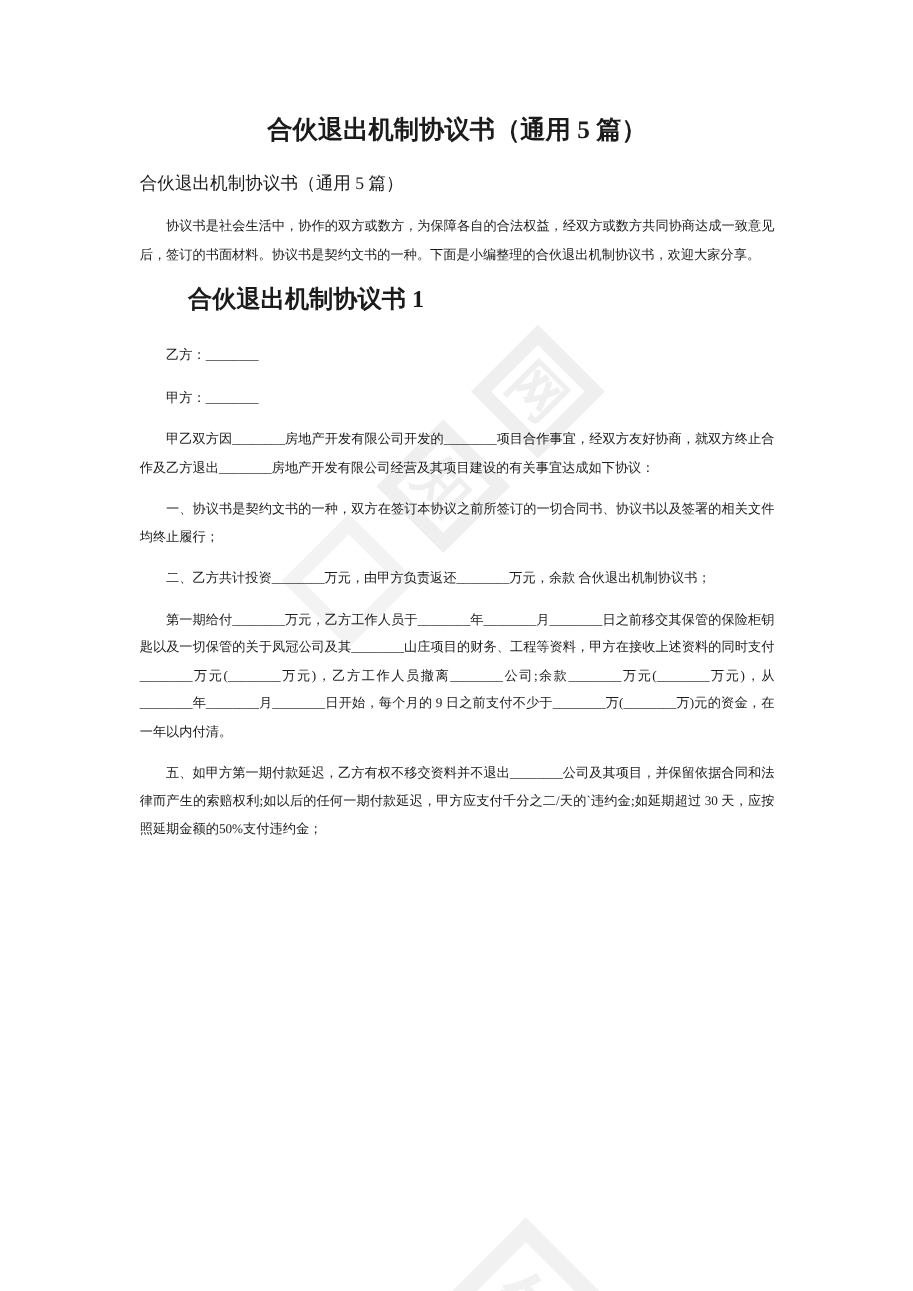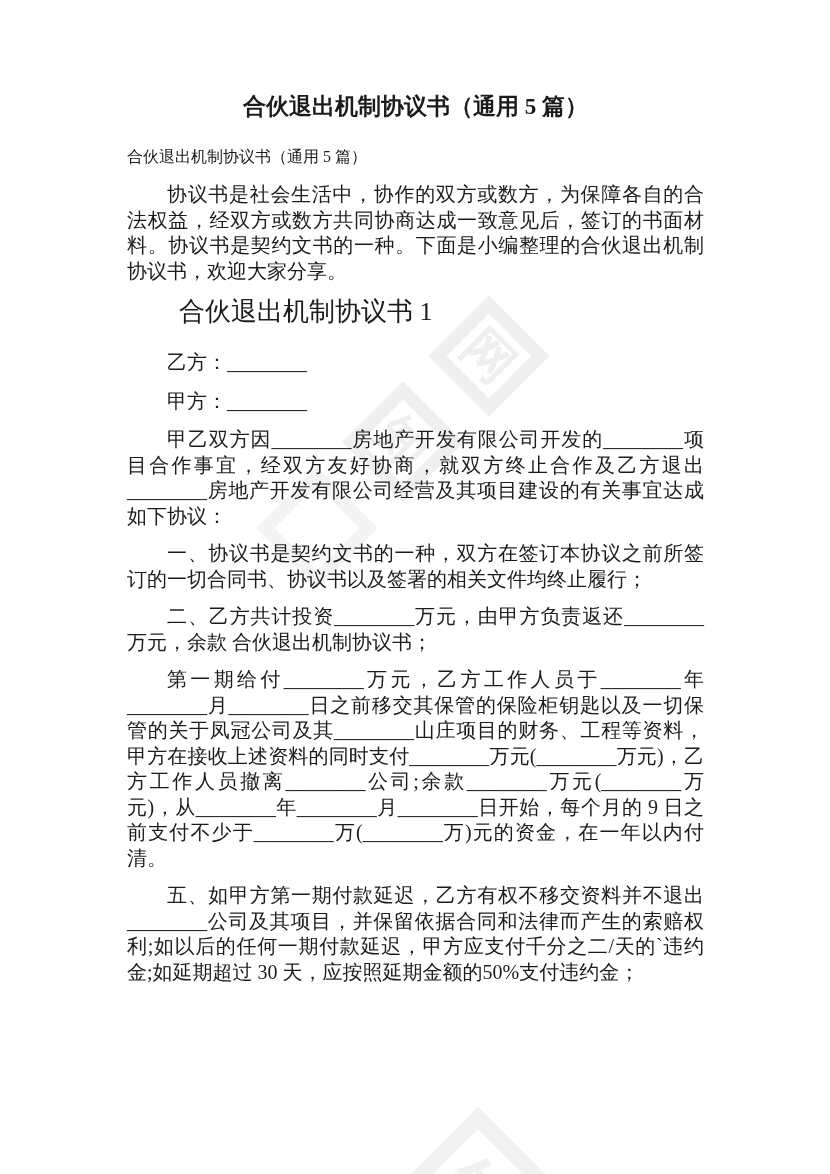--- a/index.html
+++ b/index.html
@@ -43,45 +43,45 @@
   .wm-a .wm-char { font-size: 50px; }
   .wm-b { left: 360px; top: 399px; width: 60px; height: 60px; border-width: 13px; }
   .wm-b .wm-char { font-size: 50px; }
   .wm-c { left: 274px; top: 485px; width: 60px; height: 60px; border-width: 13px; border-color: #f3f3f3; }
   .wm-bottom { left: 412px; top: 1134px; width: 100px; height: 100px; border-width: 16px; border-color: #f1f1f1; }
   .wm-bottom .wm-char { font-size: 76px; color: #f1f1f1; }
   
   .content {
     position: absolute;
     left: 127px;
-    top: 92px;
+    top: 103px;
     width: 577px;
     z-index: 1;
   }
   .doc-title {
     font-size: 23px;
     line-height: 30px;
     font-weight: bold;
     text-align: center;
     margin: 0 0 24px 0;
   }
   .subtitle {
     font-size: 16px;
     line-height: 22px;
     margin: 0 0 14px 0;
   }
   .section-heading {
-    font-size: 26px;
+    font-size: 22px;
     line-height: 32px;
-    font-weight: normal;
+    font-weight: bold;
     text-indent: 2em;
     margin: 0 0 22px 0;
   }
   p.body {
-    font-size: 20px;
+    font-size: 12px;
     line-height: 25.5px;
     margin: 0 0 12px 0;
     text-indent: 2em;
     text-align: justify;
   }
   p.party {
     margin-bottom: 13px;
   }
 </style>
 </head>

